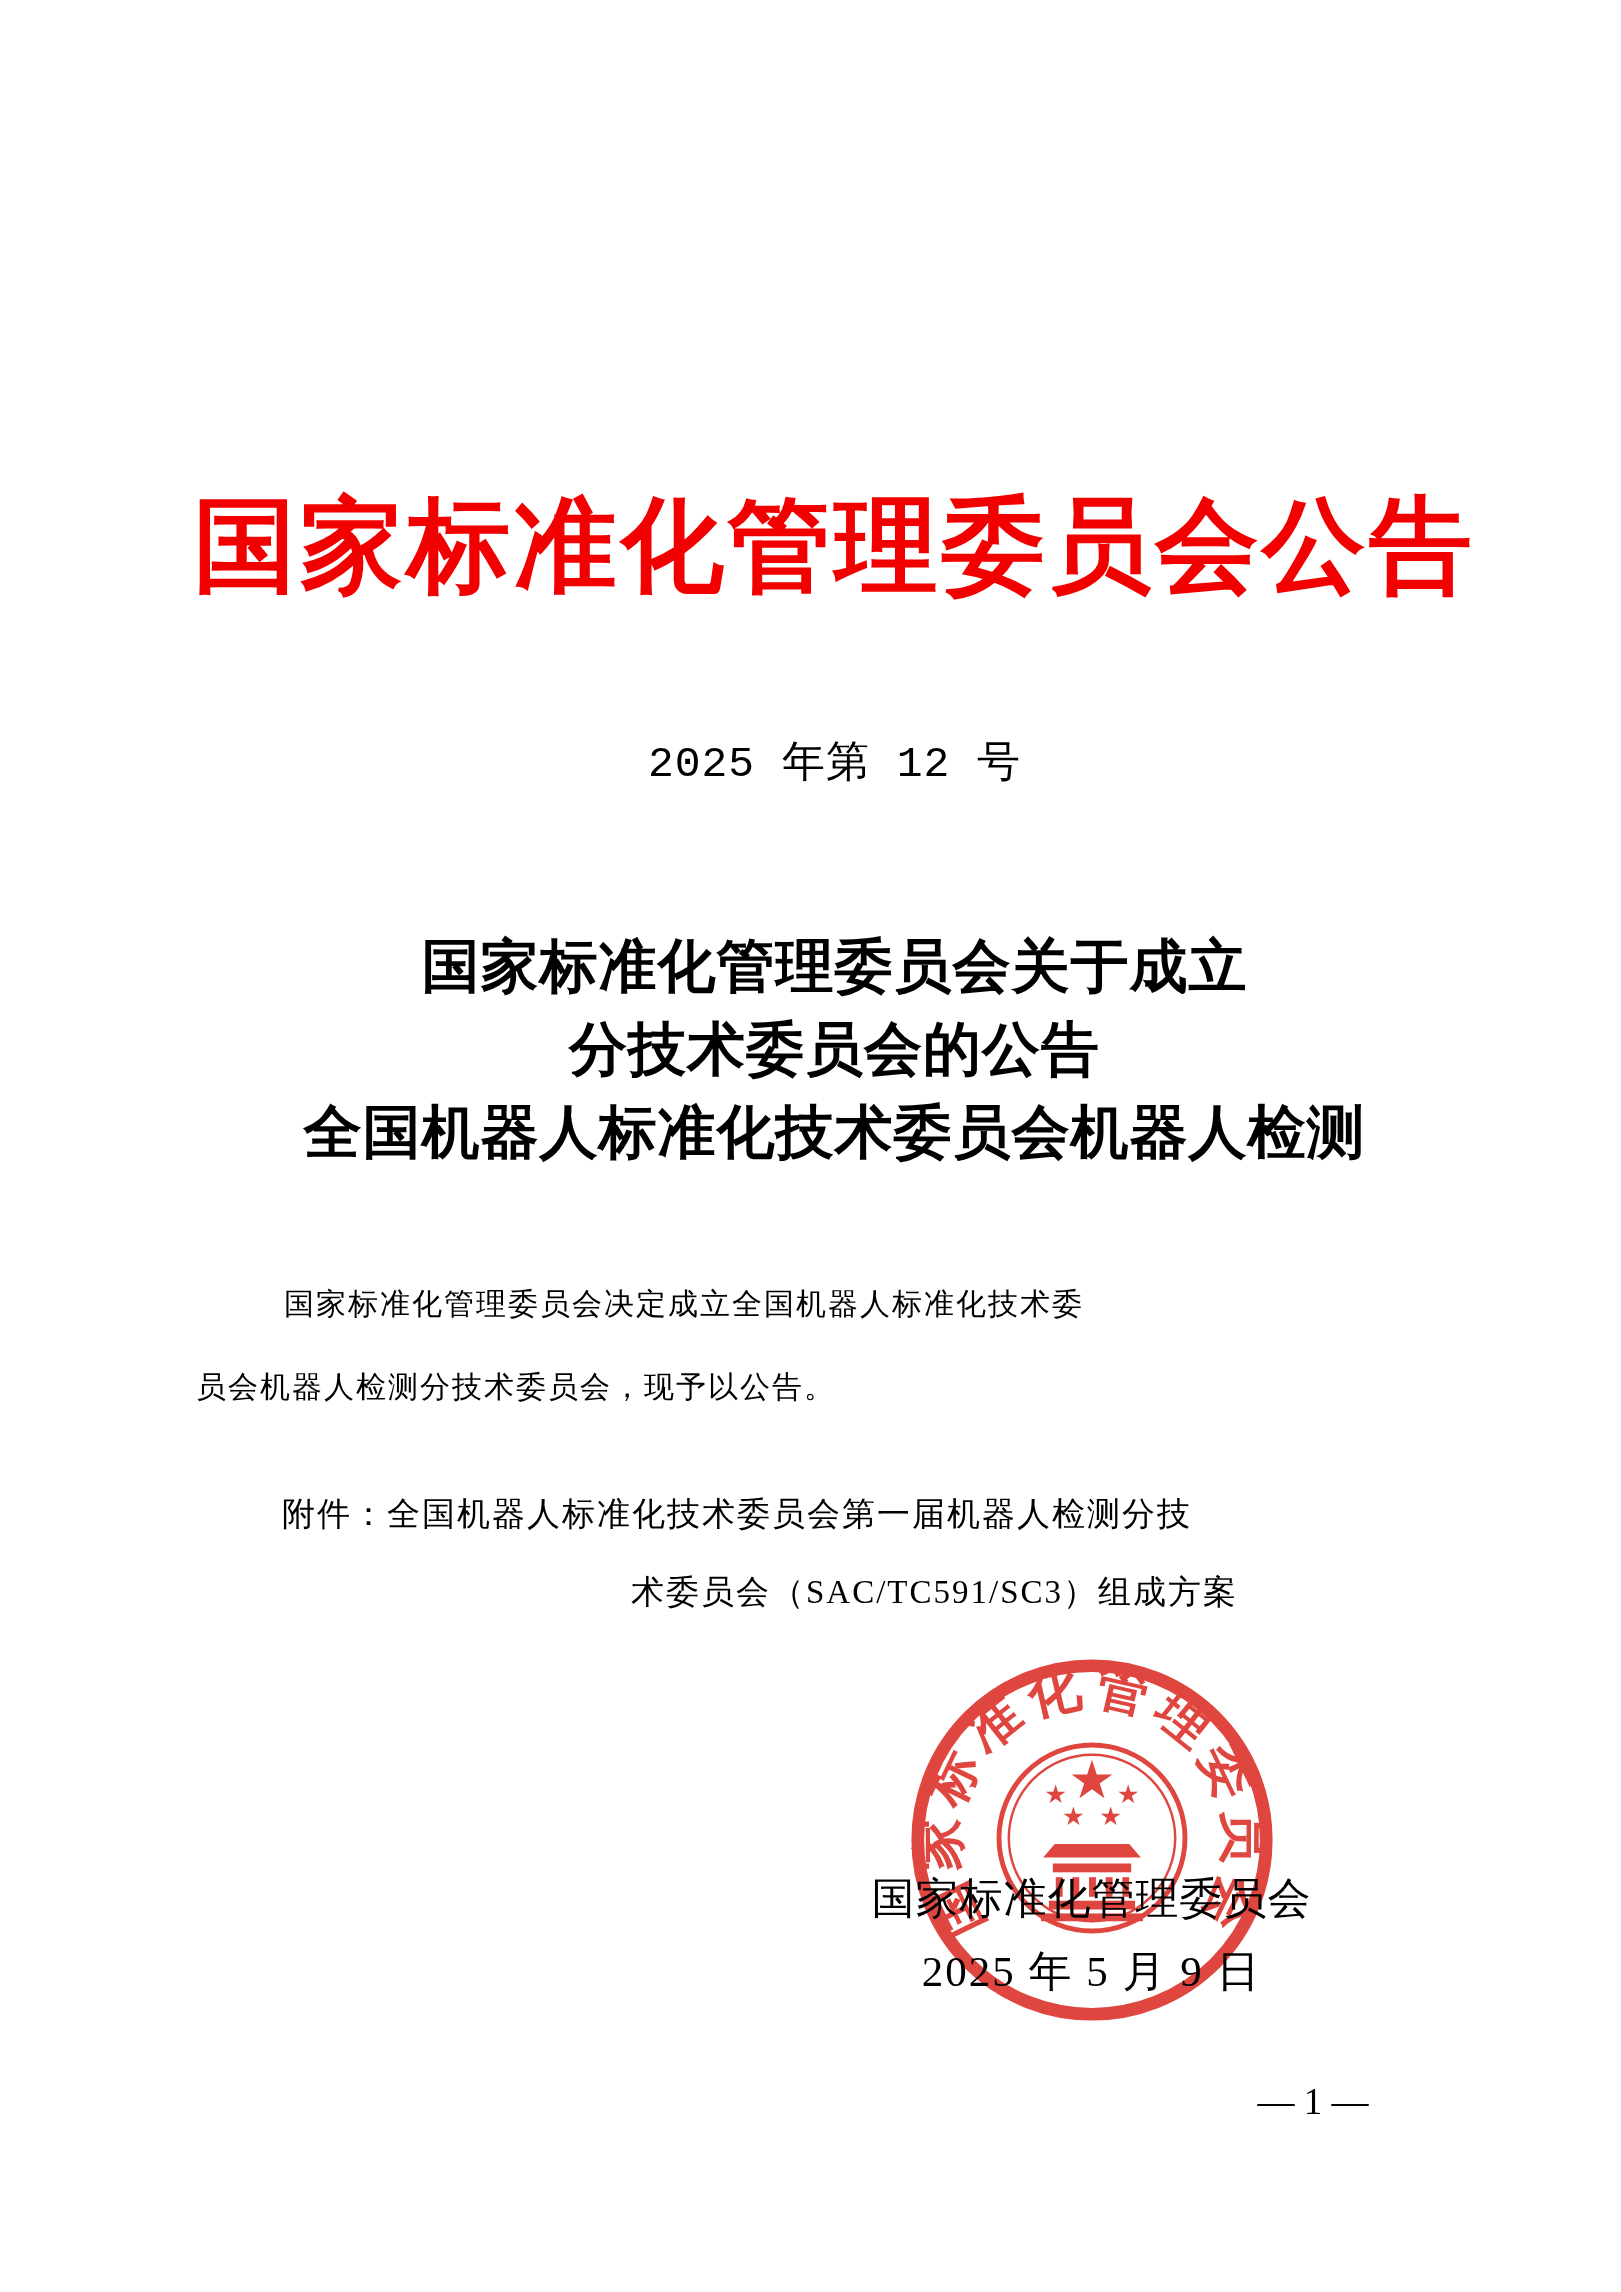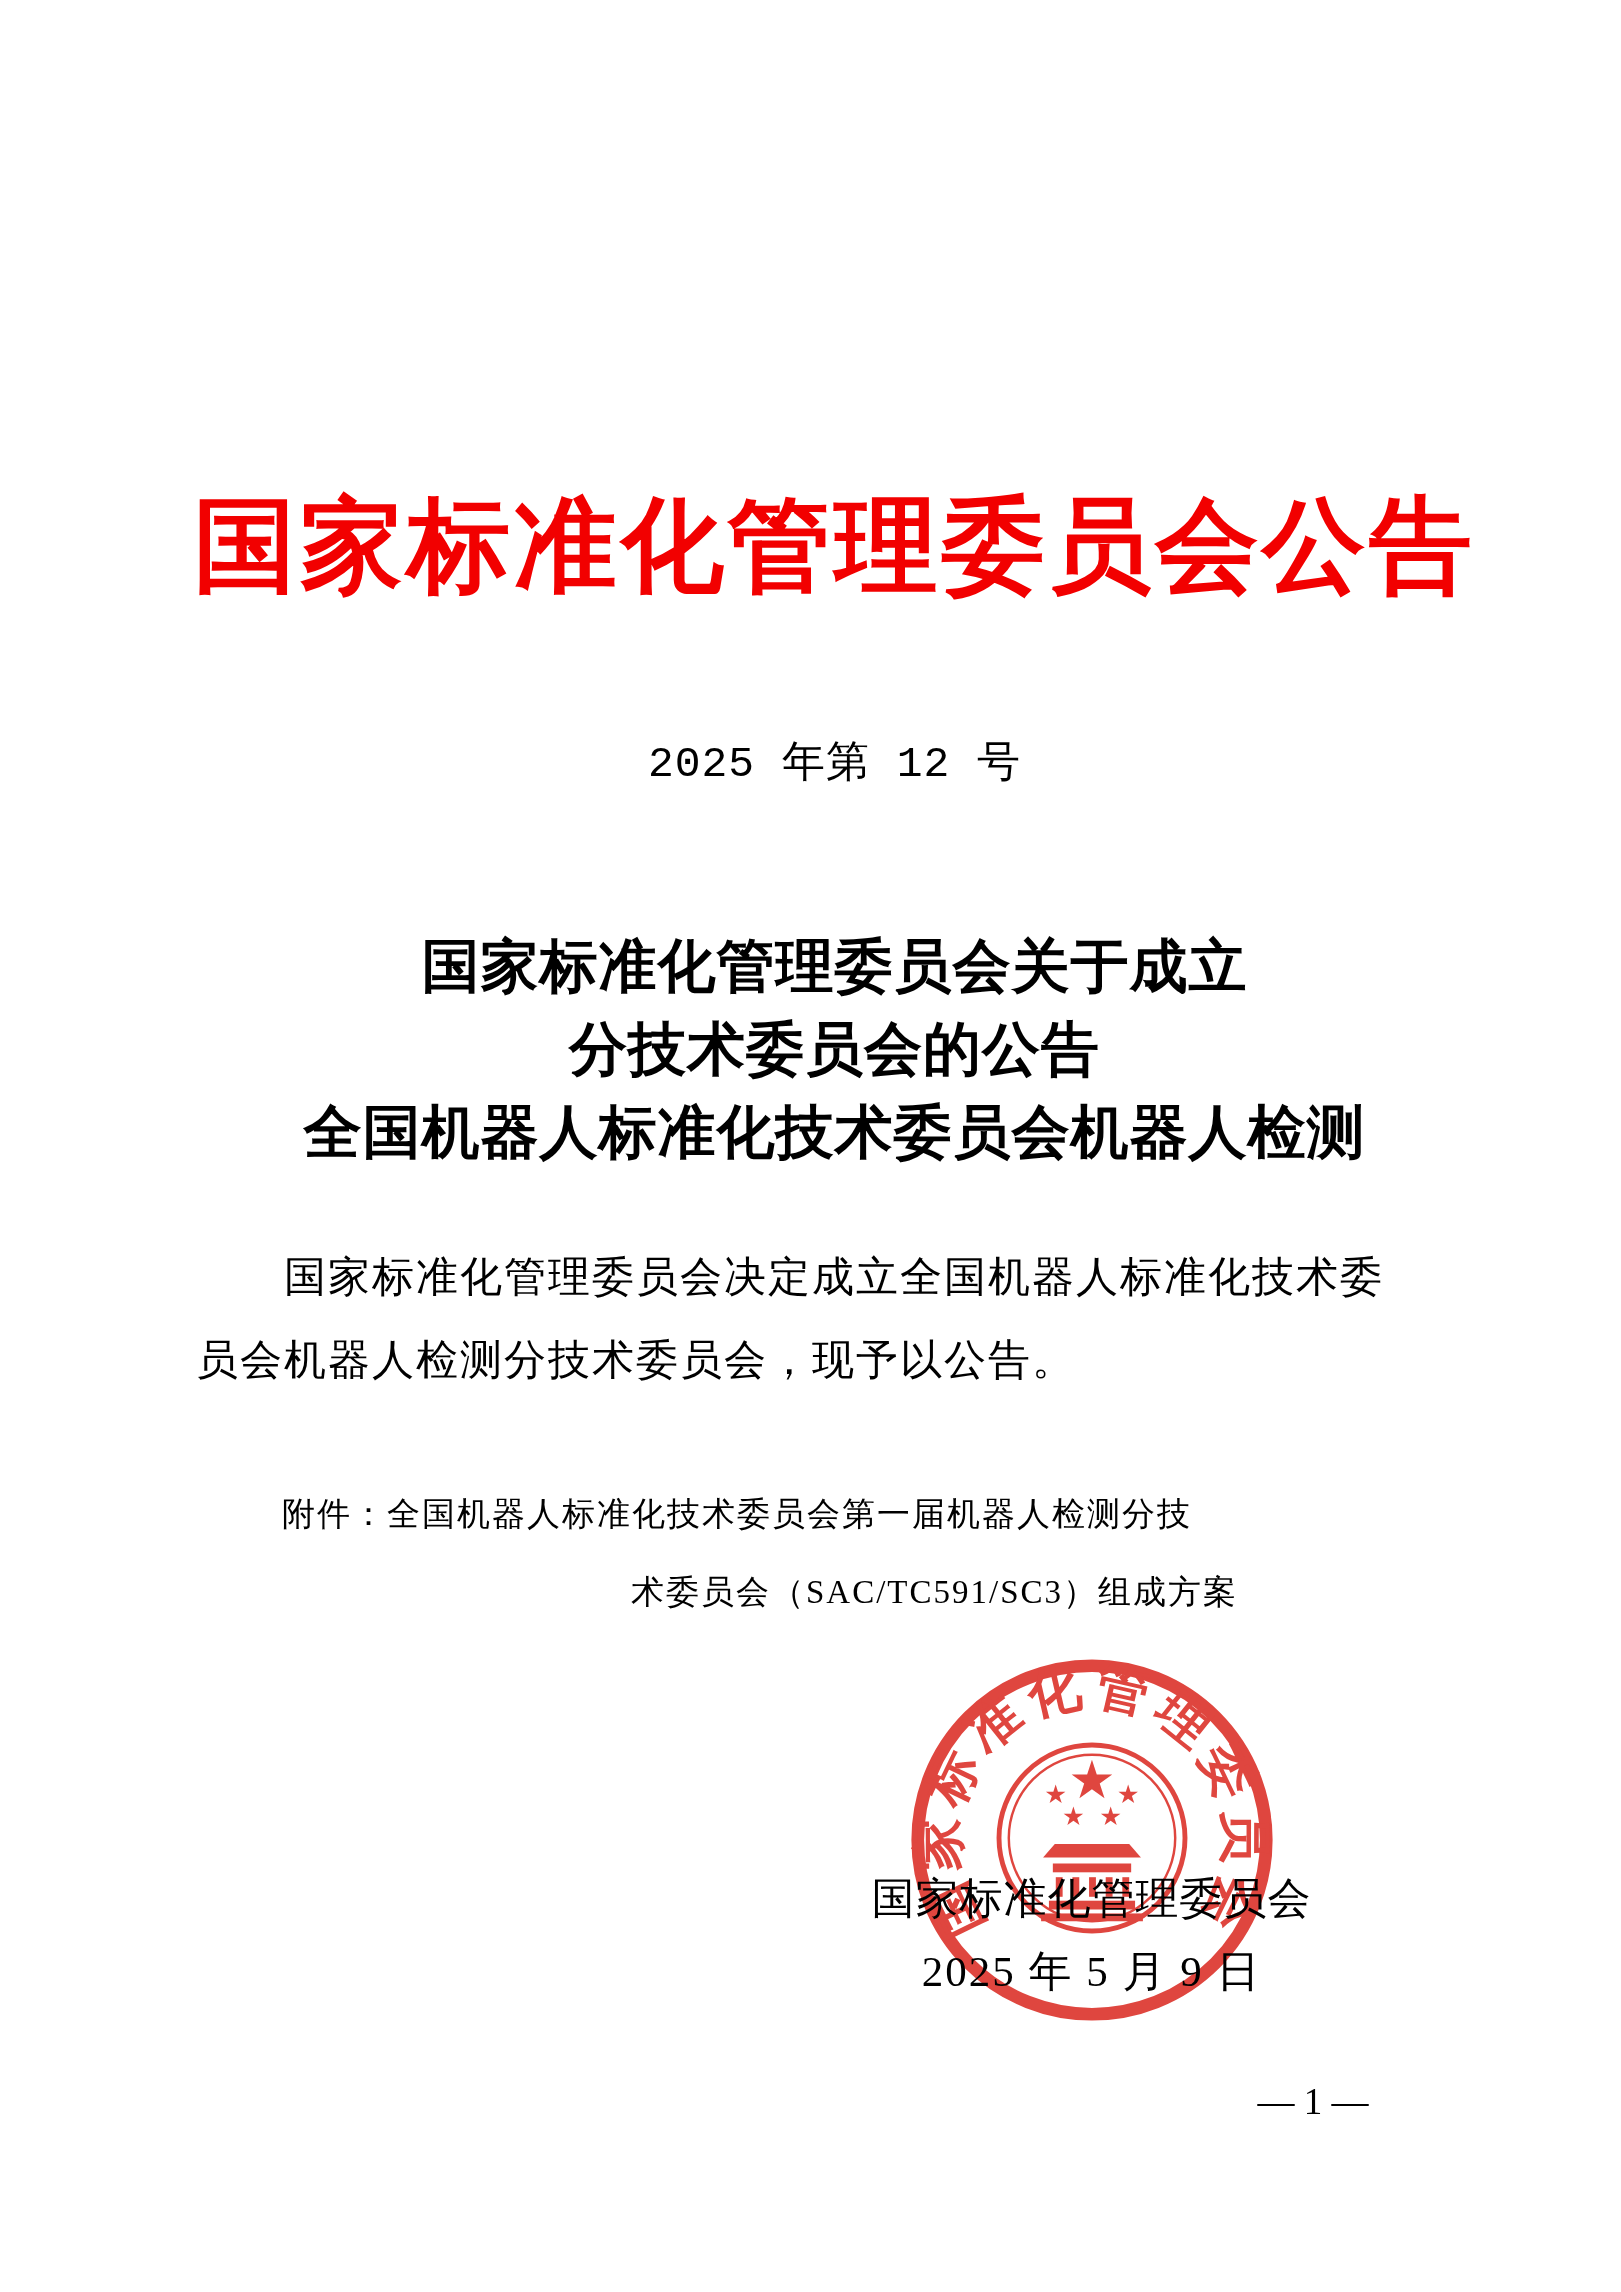--- a/index.html
+++ b/index.html
@@ -30,22 +30,22 @@
     font-family:Liberation Mono, monospace;
   }
   .notice-heading {
     position:absolute; top:925px; left:0; width:100%;
     text-align:center;
     font-size:58px; font-weight:bold;
     line-height:83px;
     letter-spacing:1px;
   }
   .body-para {
-    position:absolute; left:196px; top:1236px; width:1233px;
-    font-size:42px; line-height:83px; letter-spacing:2px;
+    position:absolute; left:196px; top:1262px; width:1233px;
+    font-size:30px; line-height:83px; letter-spacing:2px;
     white-space:nowrap;
   }
   .body-line1 { text-indent:88px; }
   .attachment {
     position:absolute; left:282px; top:1475px; width:1176px;
     font-size:33px; line-height:78px; letter-spacing:2px;
     white-space:nowrap;
   }
   .attach-line2 { padding-left:129px;text-align:center; }
   .seal {

